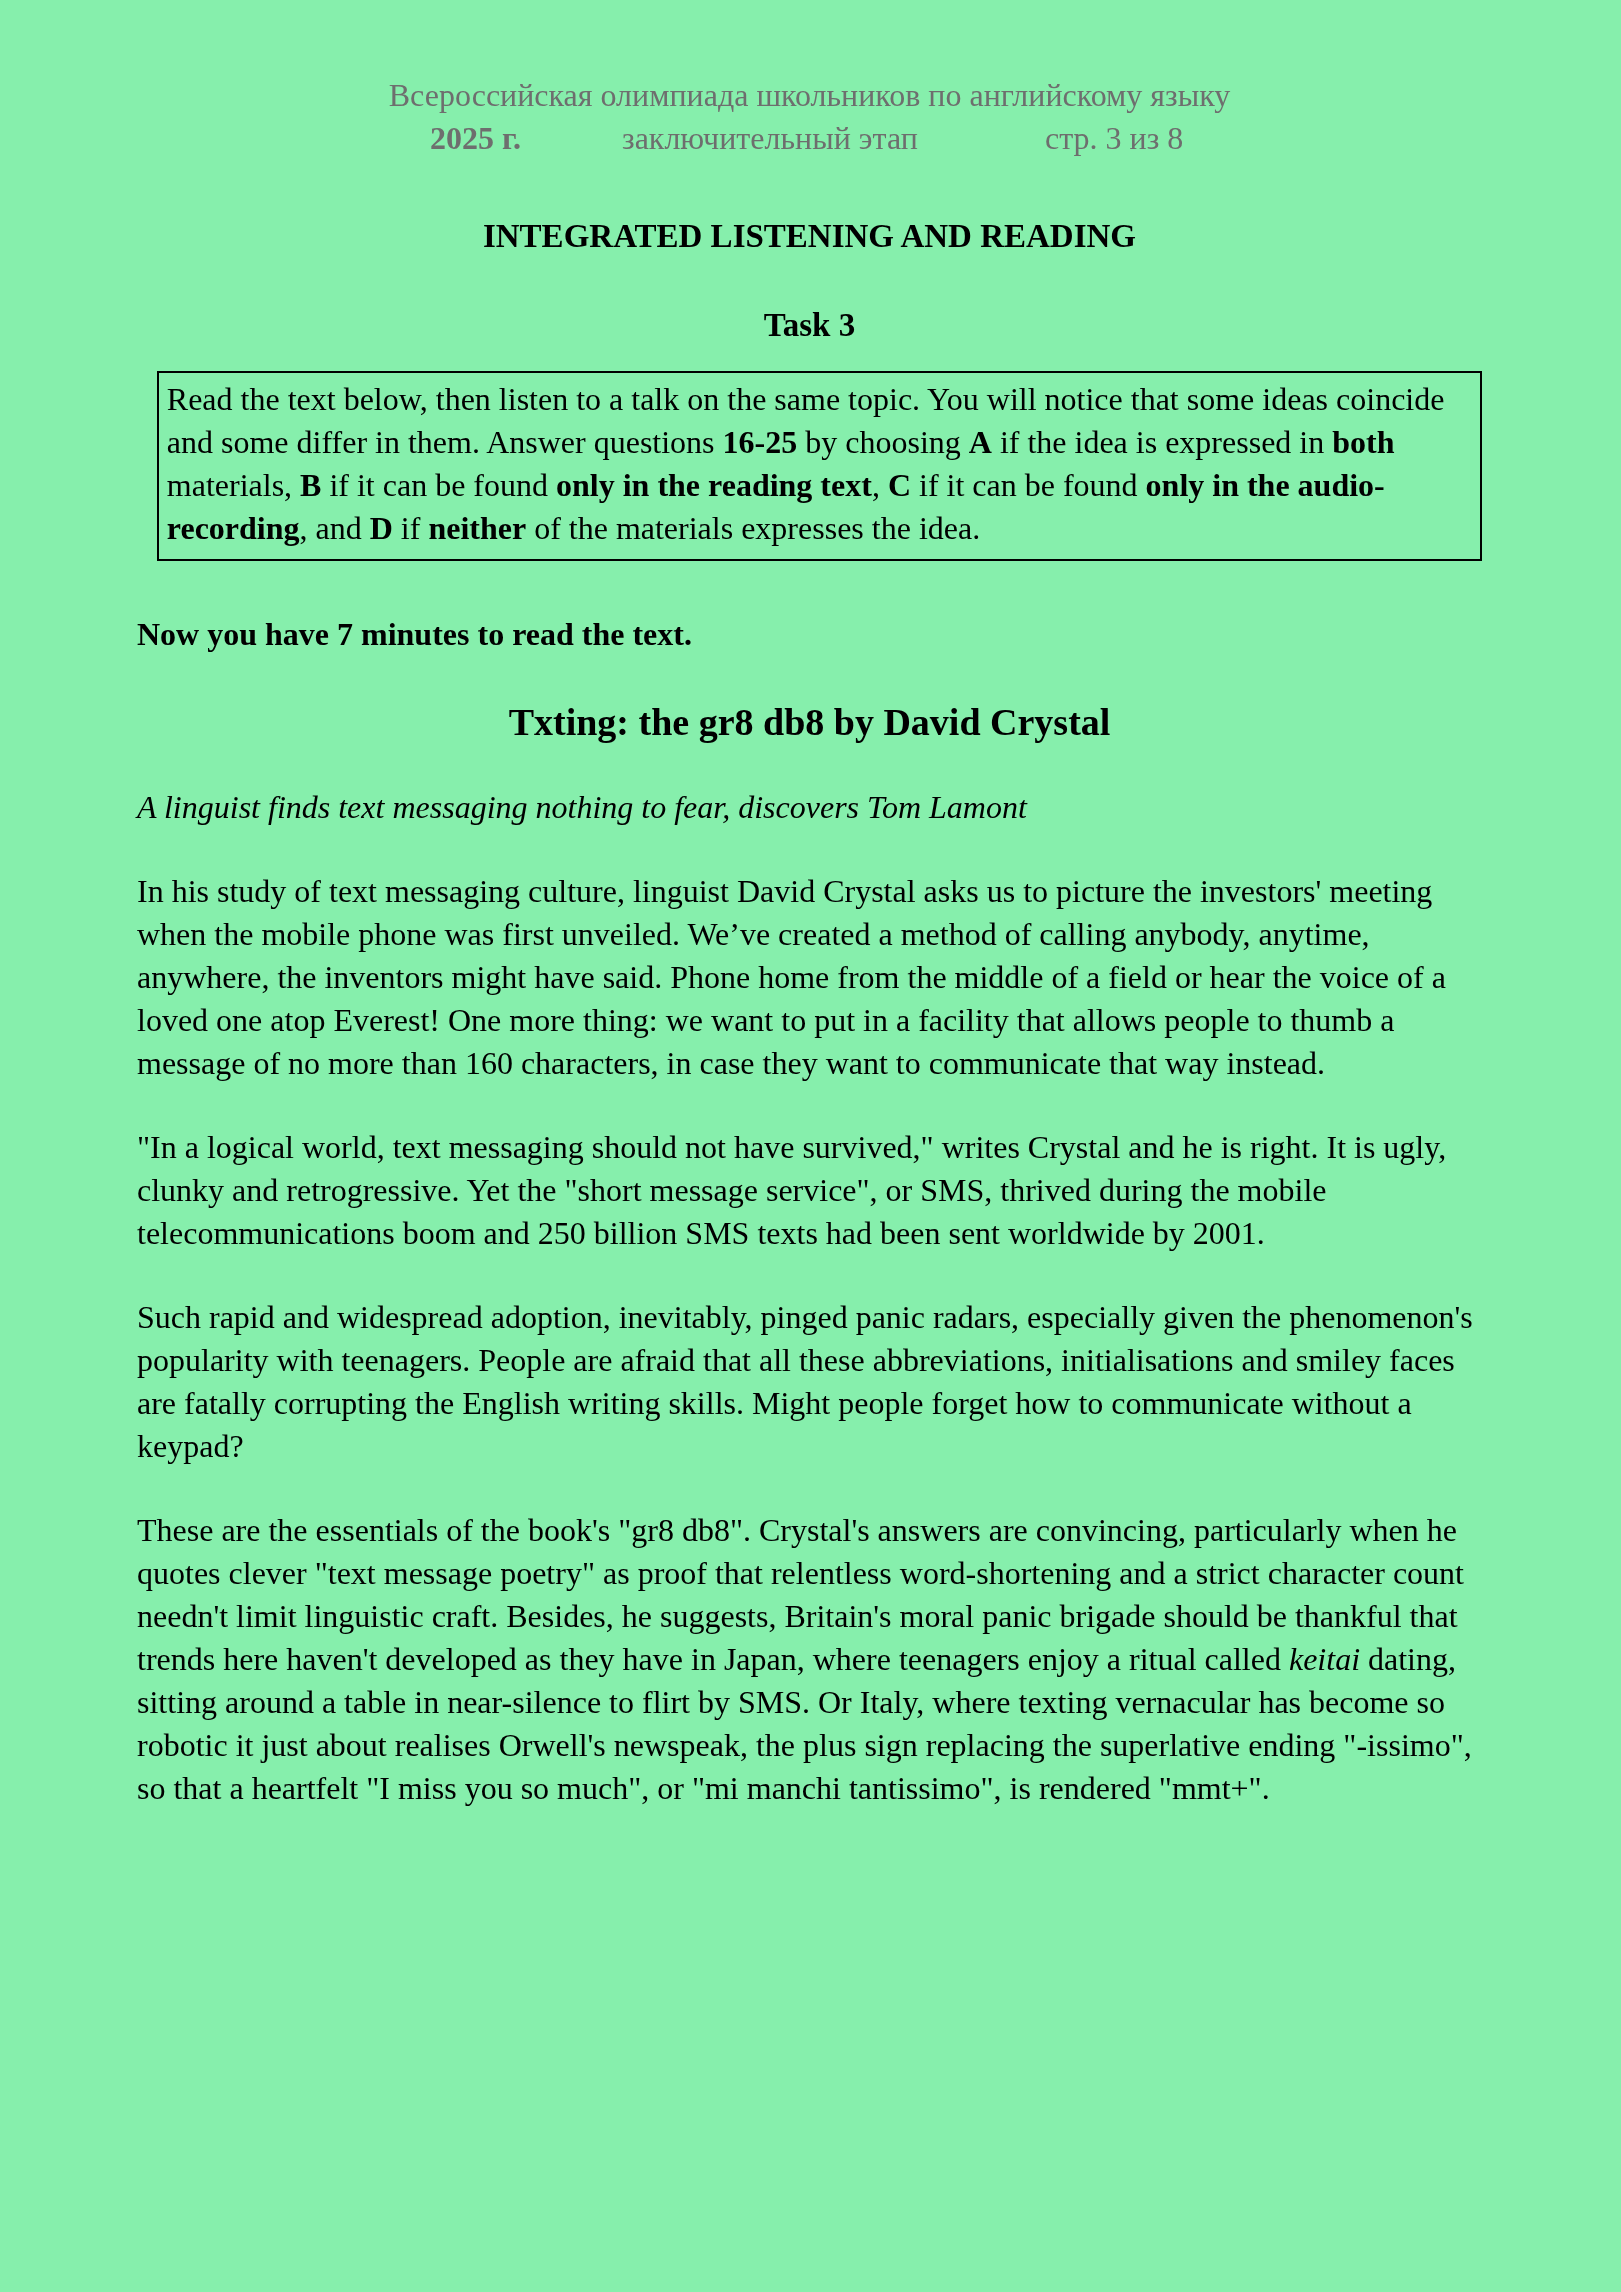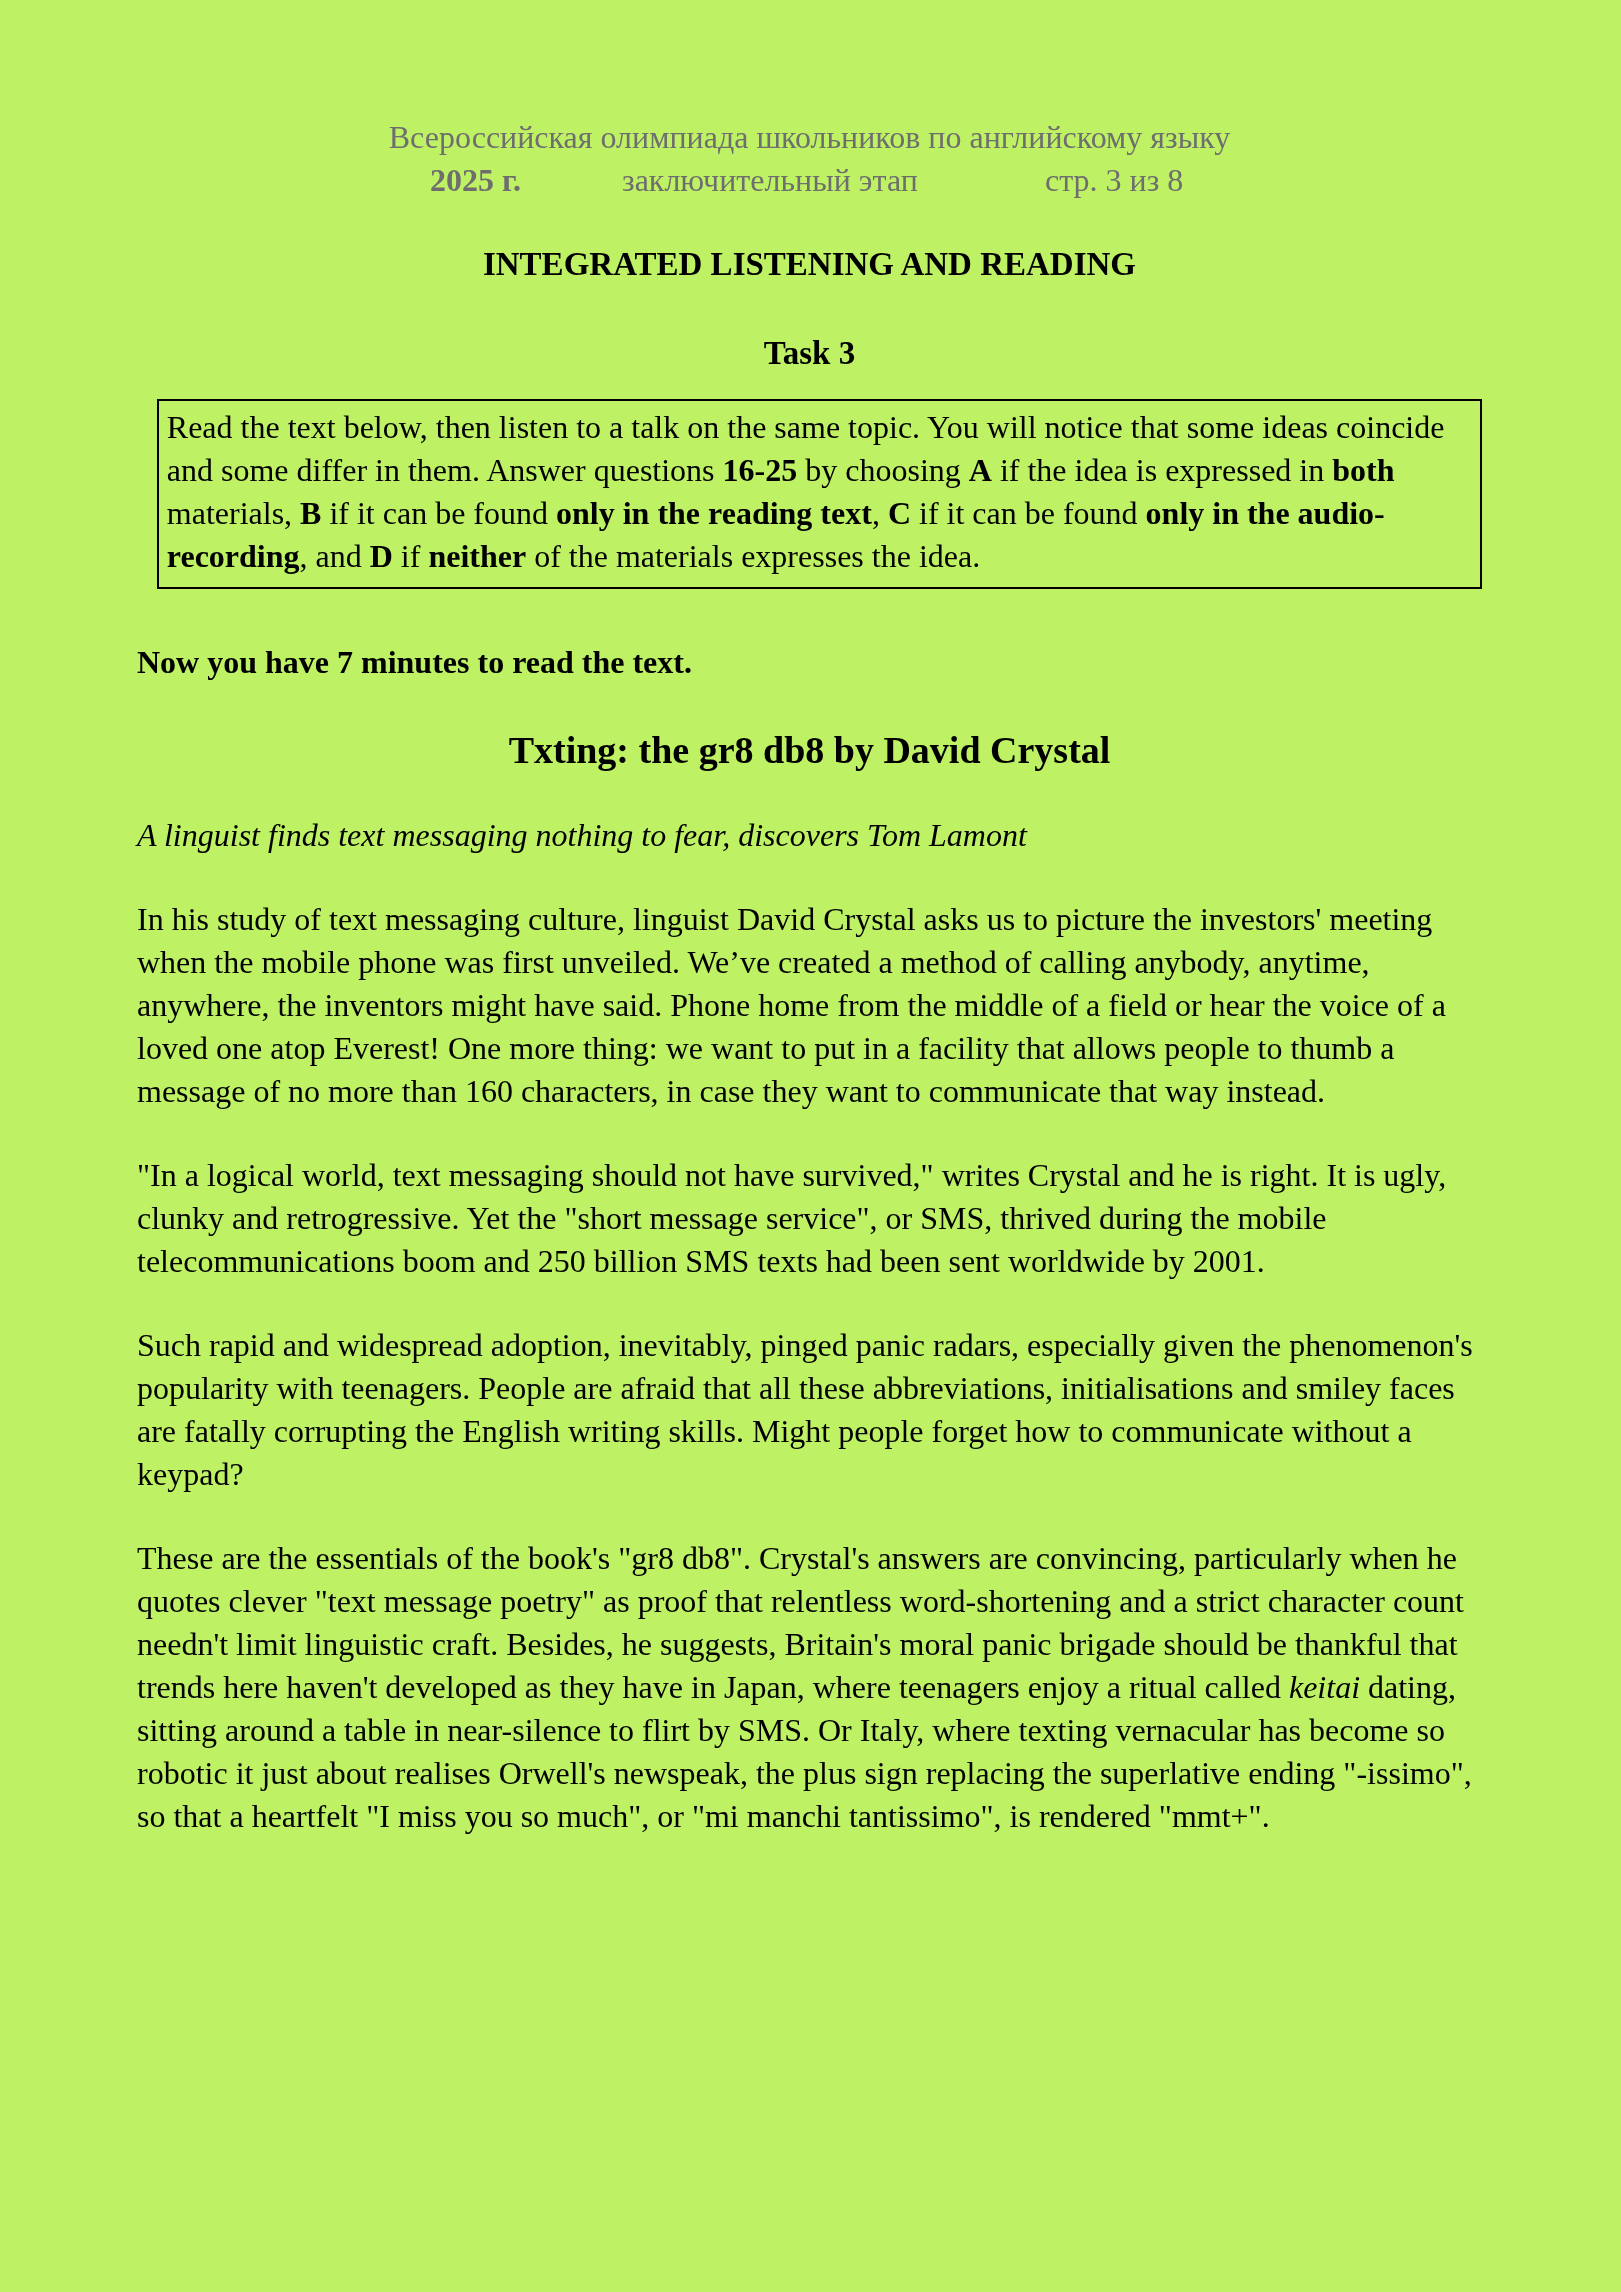--- a/index.html
+++ b/index.html
@@ -7,22 +7,22 @@
     margin: 0;
     padding: 0;
     background: #ffffff;
   }
   .page {
     position: relative;
     width: 1621px;
     height: 2293px;
     margin: 0 auto;
     box-sizing: border-box;
-    padding: 116px 139px 0 137px;
-    background: #bef264;
+    padding: 74px 139px 0 137px;
+    background: #86efac;
     font-family: "Liberation Serif", "DejaVu Serif", serif;
     font-size: 32px;
     line-height: 43px;
     color: #000000;
     overflow: hidden;
   }
   .header {
     color: #6e6e6e;
   }
   .header-line1 {
@@ -35,21 +35,21 @@
   }
   .header-line2 span {
     position: absolute;
     top: 0;
     white-space: nowrap;
   }
   .h-year  { left: 293px; font-weight: bold; }
   .h-stage { left: 485px; }
   .h-page  { left: 908px; }
   .section-title {
-    margin: 41px 0 0 0;
+    margin: 55px 0 0 0;
     font-size: 33px;
     line-height: 43px;
     font-weight: bold;
     text-align: center;
   }
   .task-title {
     margin: 46px 0 0 0;
     font-size: 33px;
     line-height: 43px;
     font-weight: bold;

